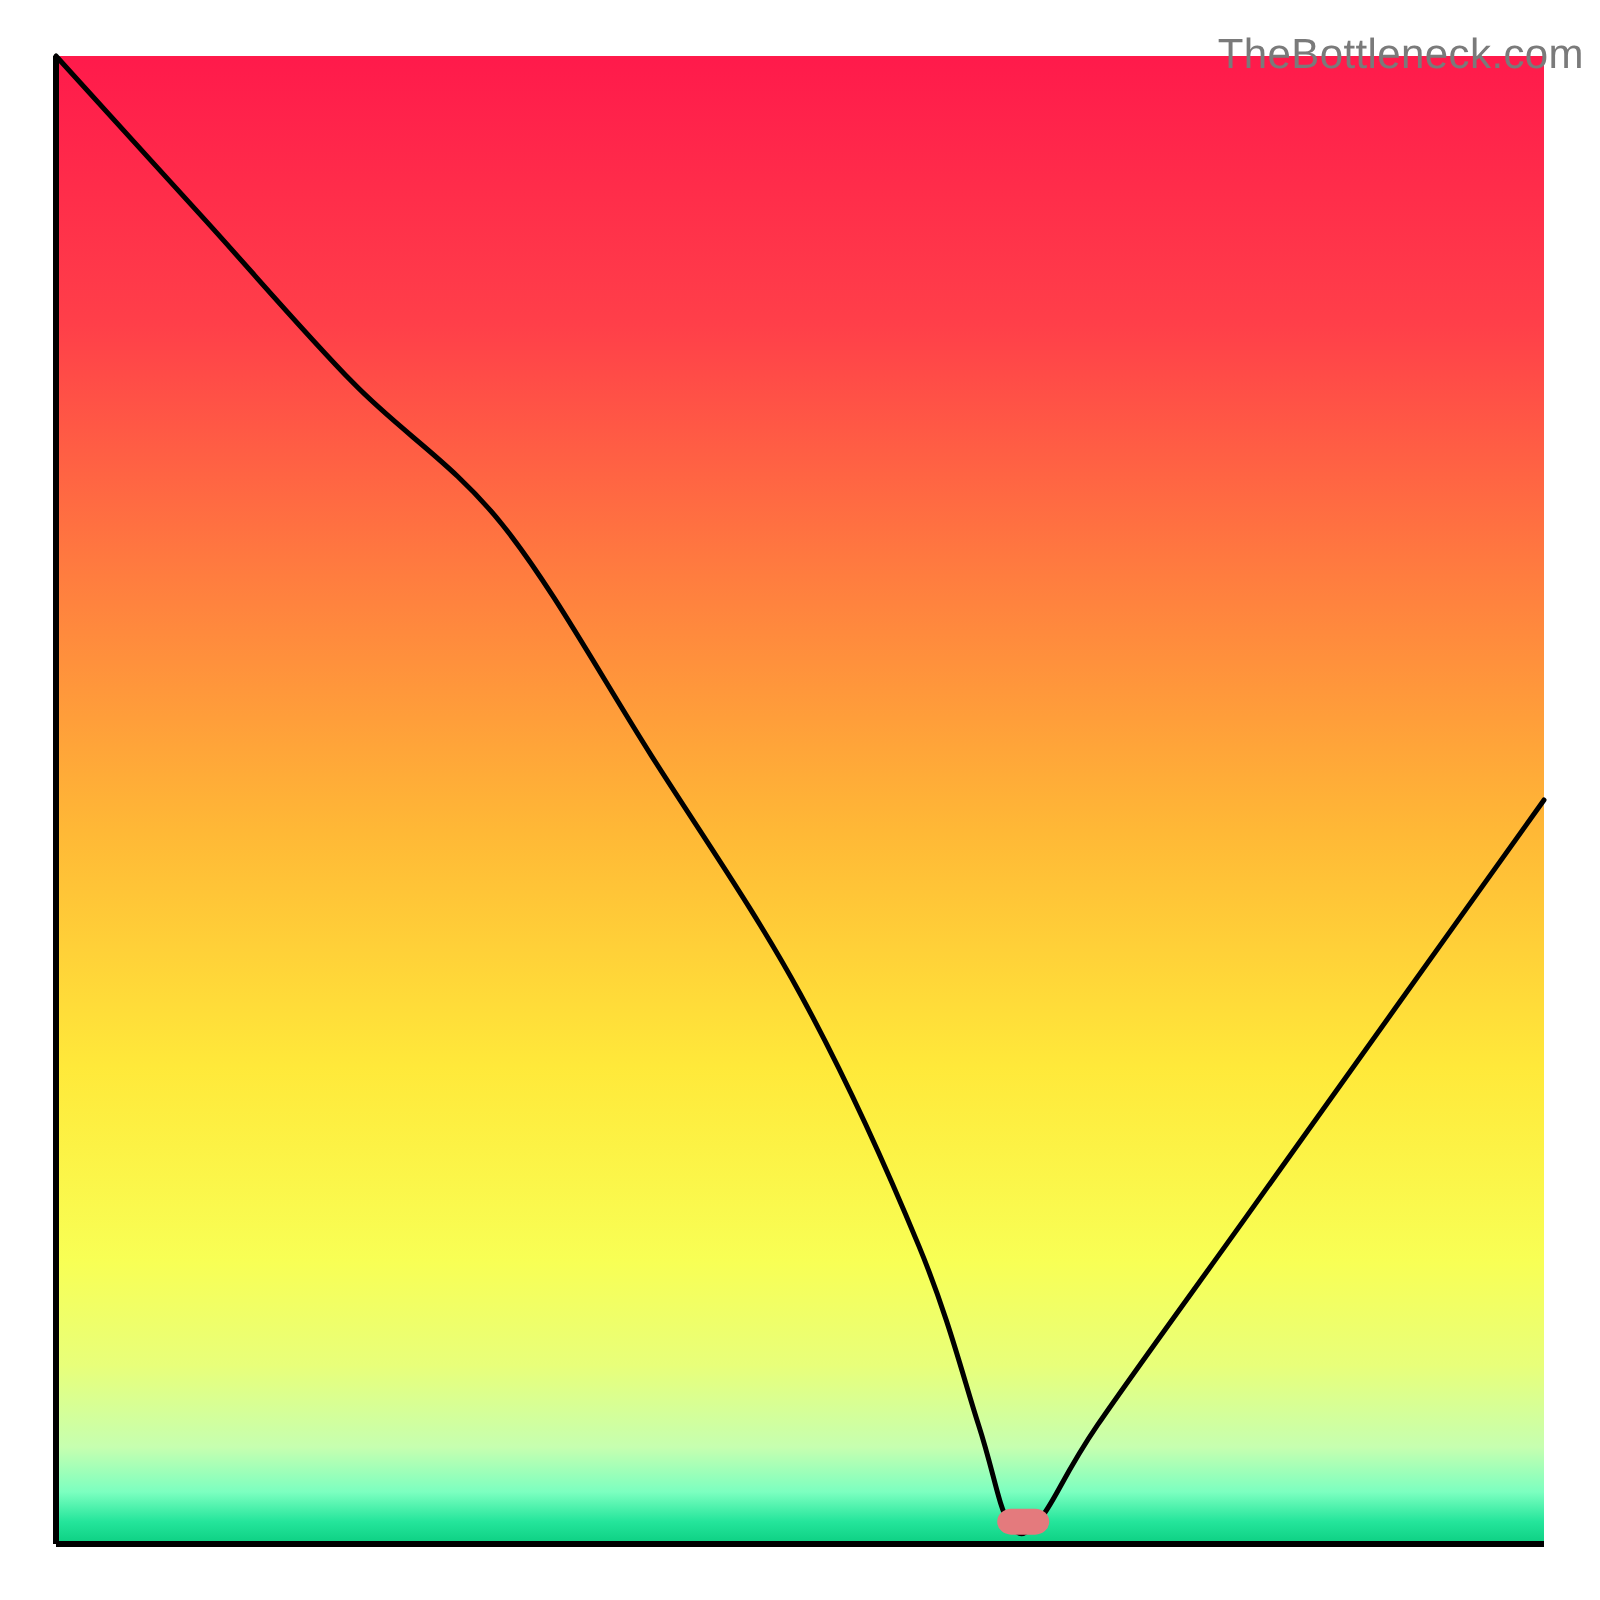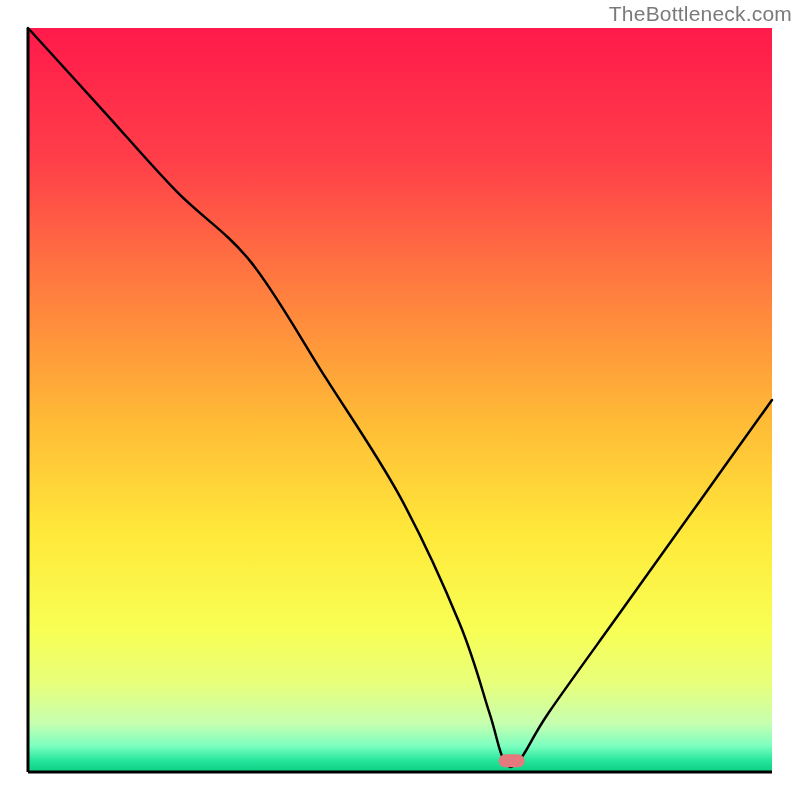--- a/index.html
+++ b/index.html
@@ -11,21 +11,21 @@
     overflow: hidden;
     font-family: Arial, Helvetica, sans-serif;
   }
   .stage {
     position: relative;
     width: 800px;
     height: 800px;
   }
   .watermark {
     position: absolute;
-    top: 2px;
+    top: 16px;
     right: 8px;
     color: #7a7a7a;
     font-size: 21px;
     font-weight: 500;
     letter-spacing: 0.2px;
     z-index: 30;
     user-select: none;
   }
   svg.chart {
     position: absolute;

